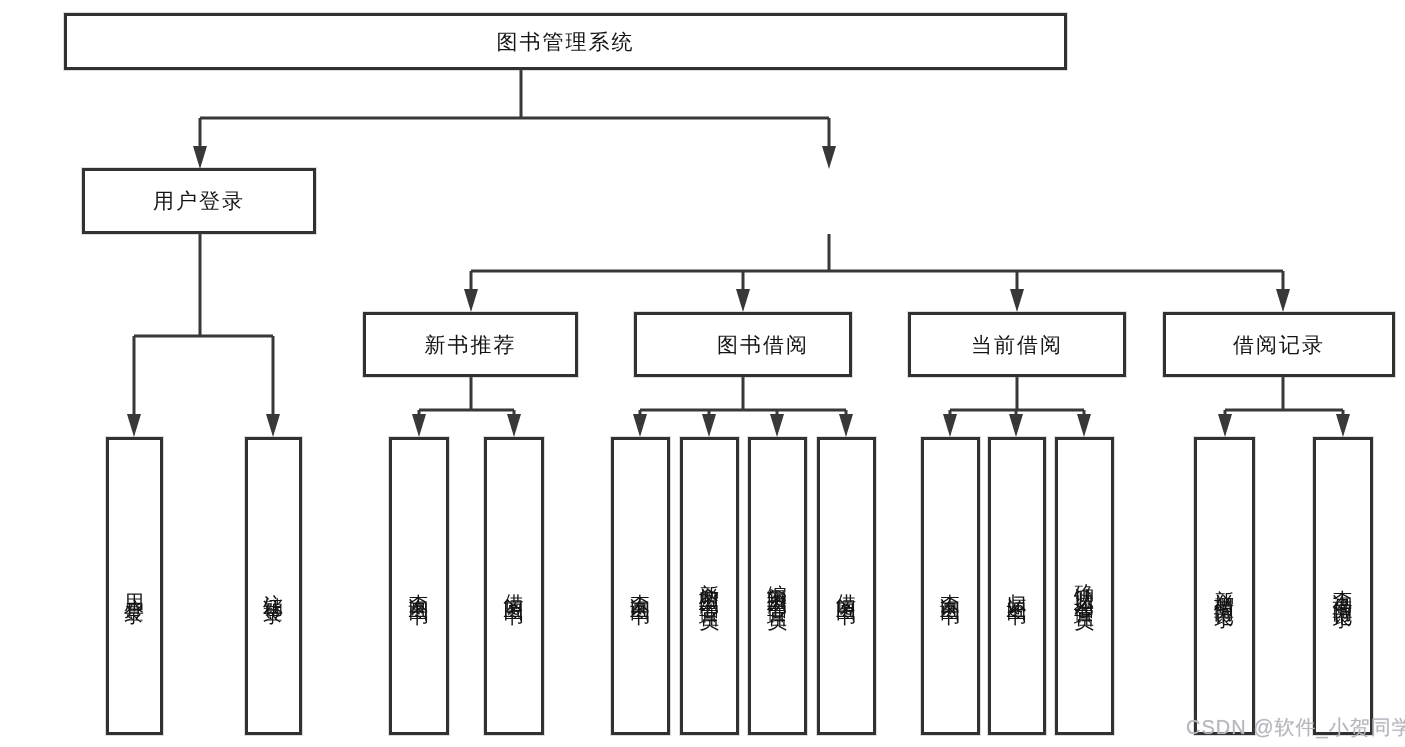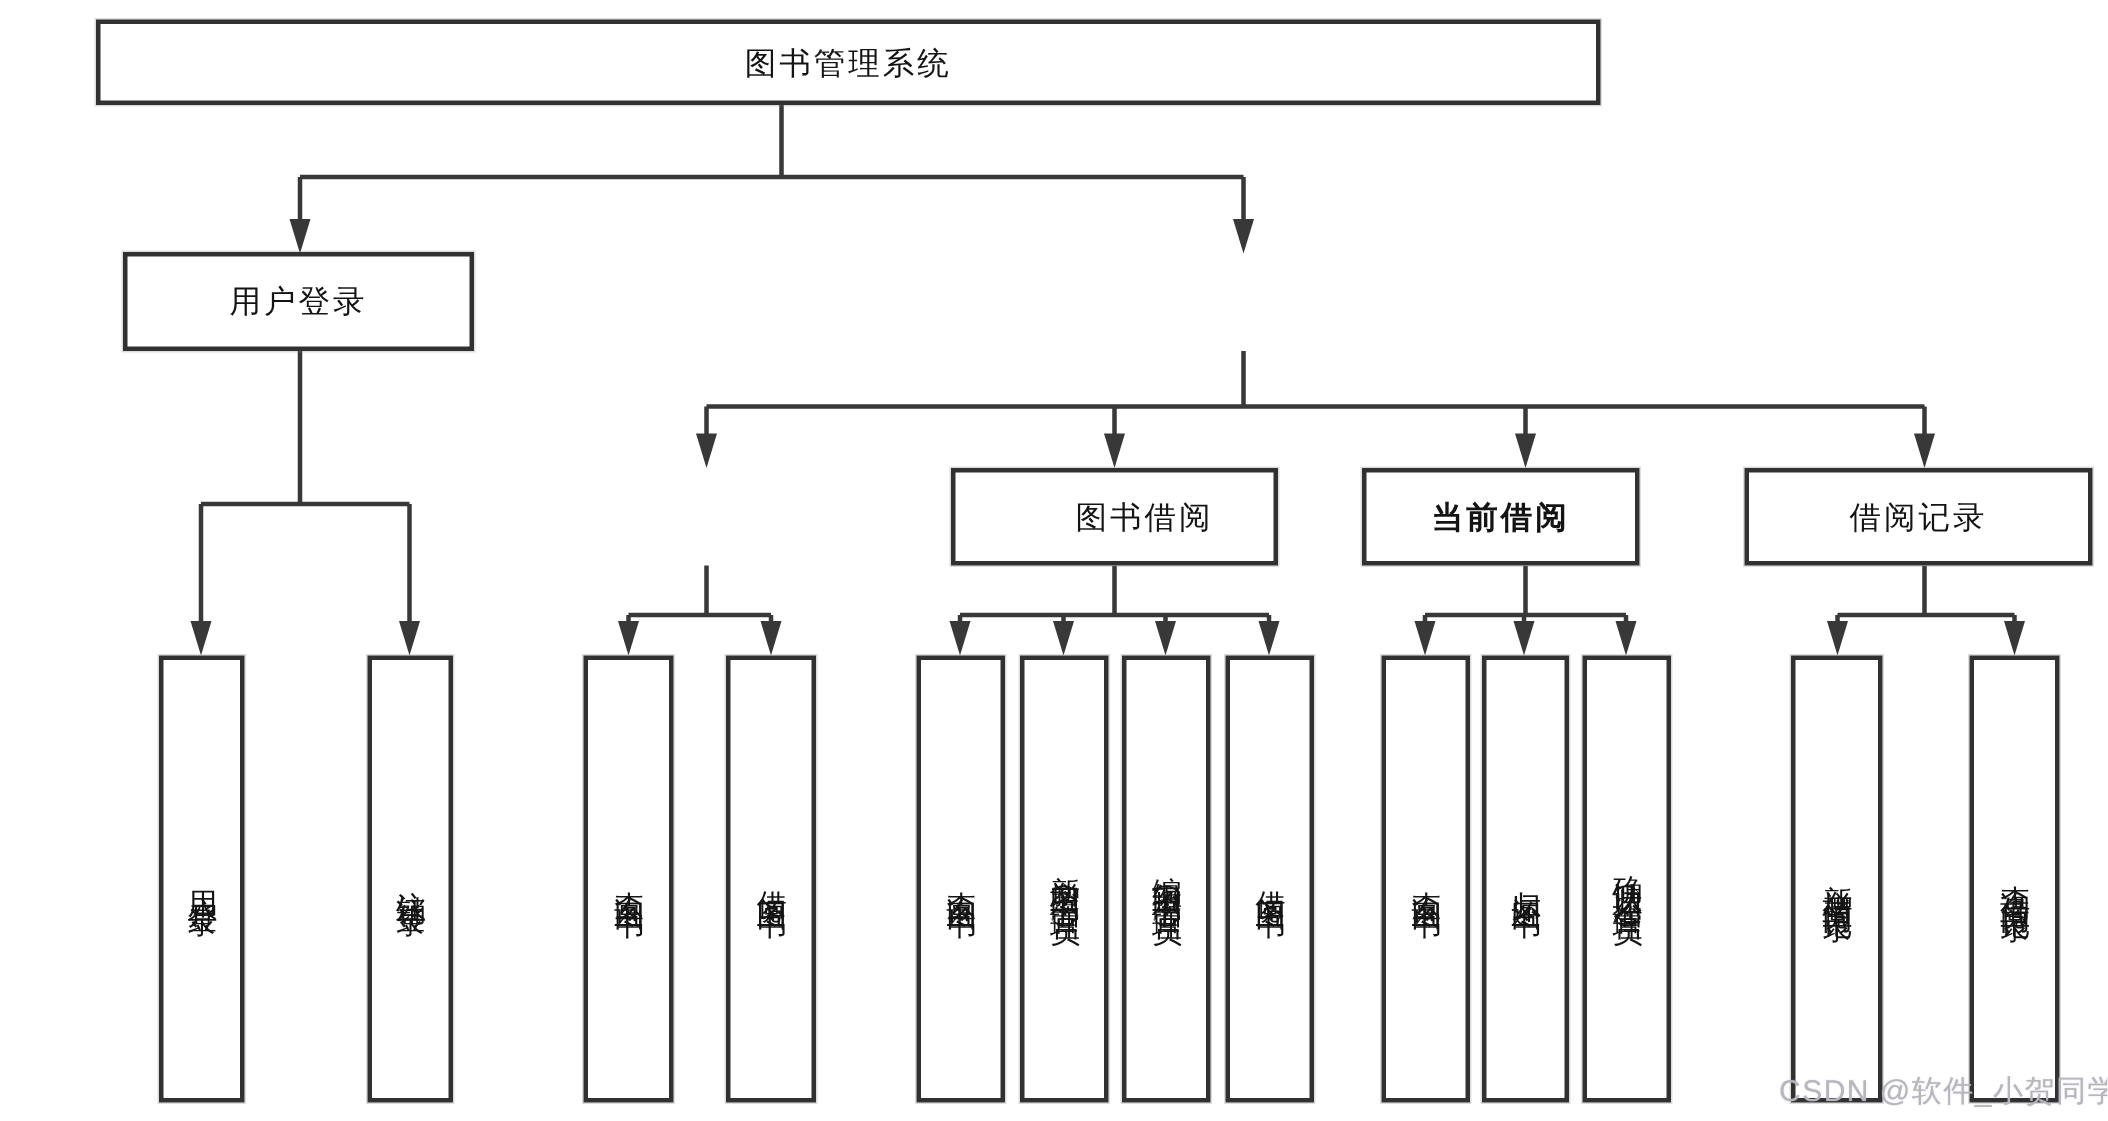--- a/index.html
+++ b/index.html
@@ -69,24 +69,27 @@
   </svg>
 
   <div class="node" style="left:20px;top:13px;width:1003px;height:57px;margin-left:44px;">
     <span class="lbl">图书管理系统</span>
   </div>
 
   <div class="node" style="left:82px;top:168px;width:234px;height:66px;">
     <span class="lbl">用户登录</span>
   </div>
 
+  <div class="node" style="left:363px;top:312px;width:215px;height:65px;">
+    <span class="lbl">新书推荐</span>
+  </div>
   <div class="node" style="left:634px;top:312px;width:218px;height:65px;padding-left:40px;">
     <span class="lbl">图书借阅</span>
   </div>
-  <div class="node" style="left:908px;top:312px;width:185px;height:65px;font-weight:bold;">
+  <div class="node" style="left:908px;top:312px;width:218px;height:65px;">
     <span class="lbl">当前借阅</span>
   </div>
   <div class="node" style="left:1163px;top:312px;width:232px;height:65px;">
     <span class="lbl">借阅记录</span>
   </div>
 
   <div class="node leaf" style="left:106px;top:437px;width:57px;height:298px;">
     <span class="lbl">用户登录</span>
   </div>
   <div class="node leaf" style="left:245px;top:437px;width:57px;height:298px;">

